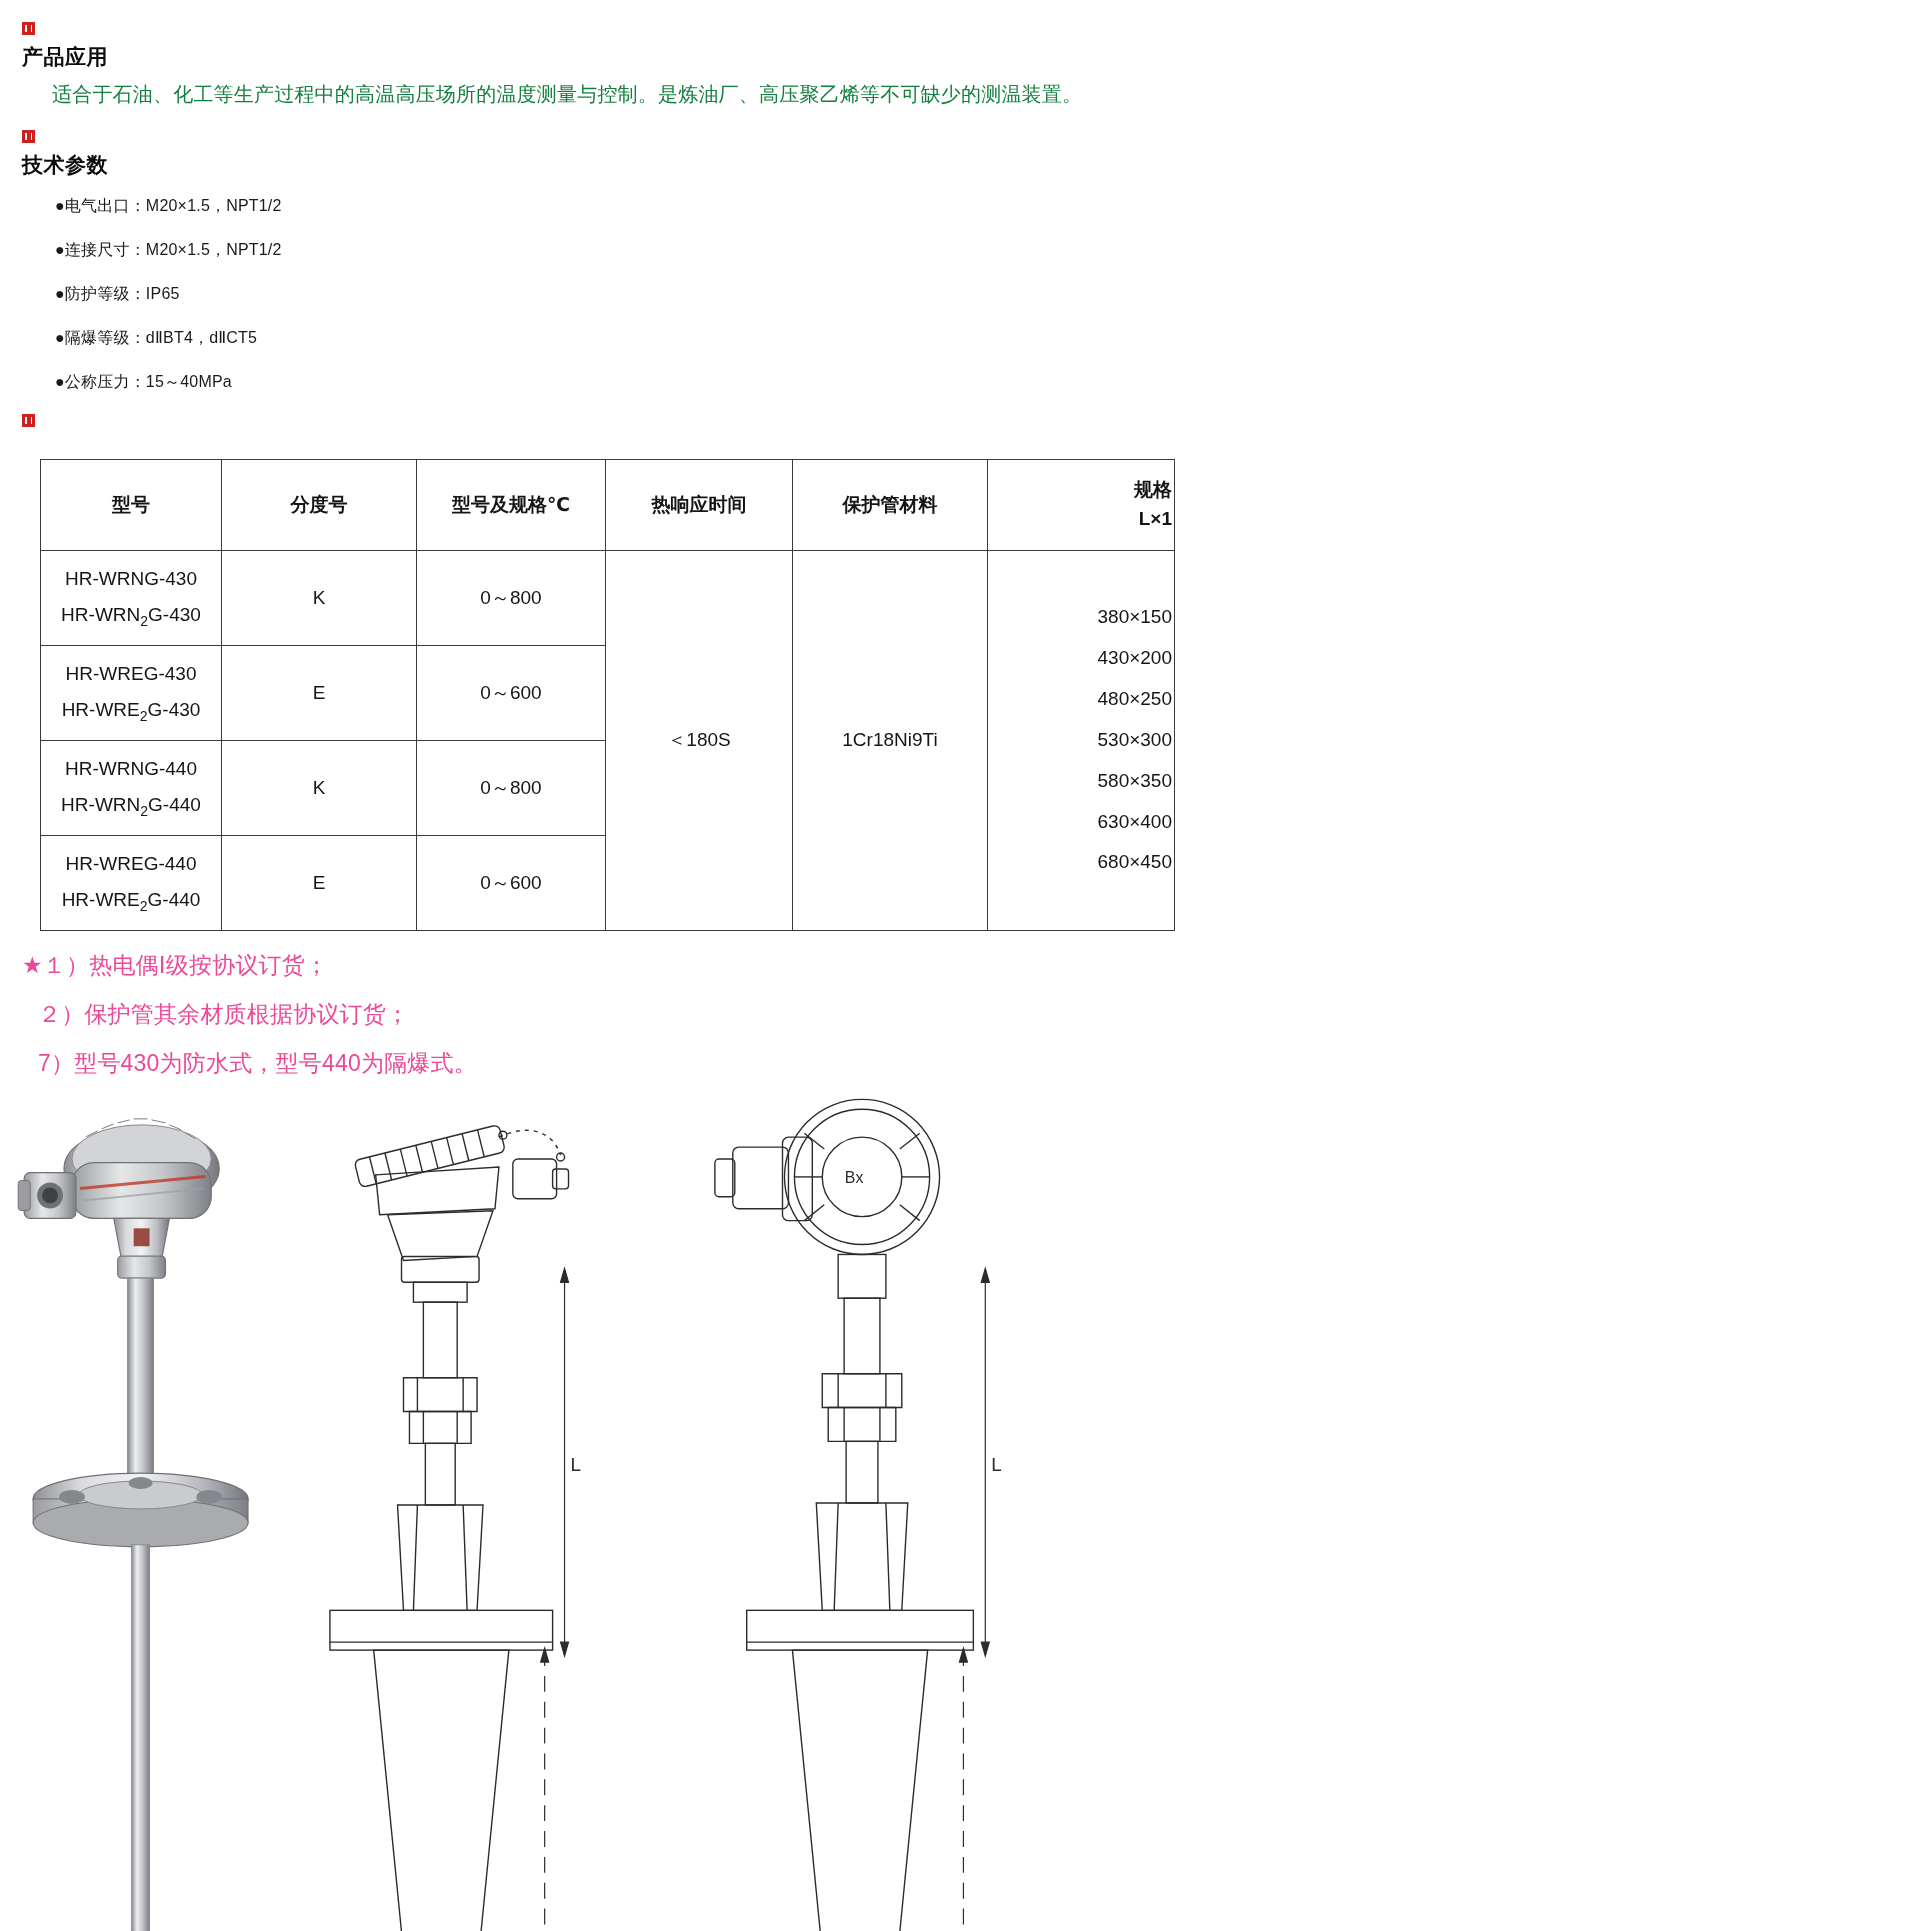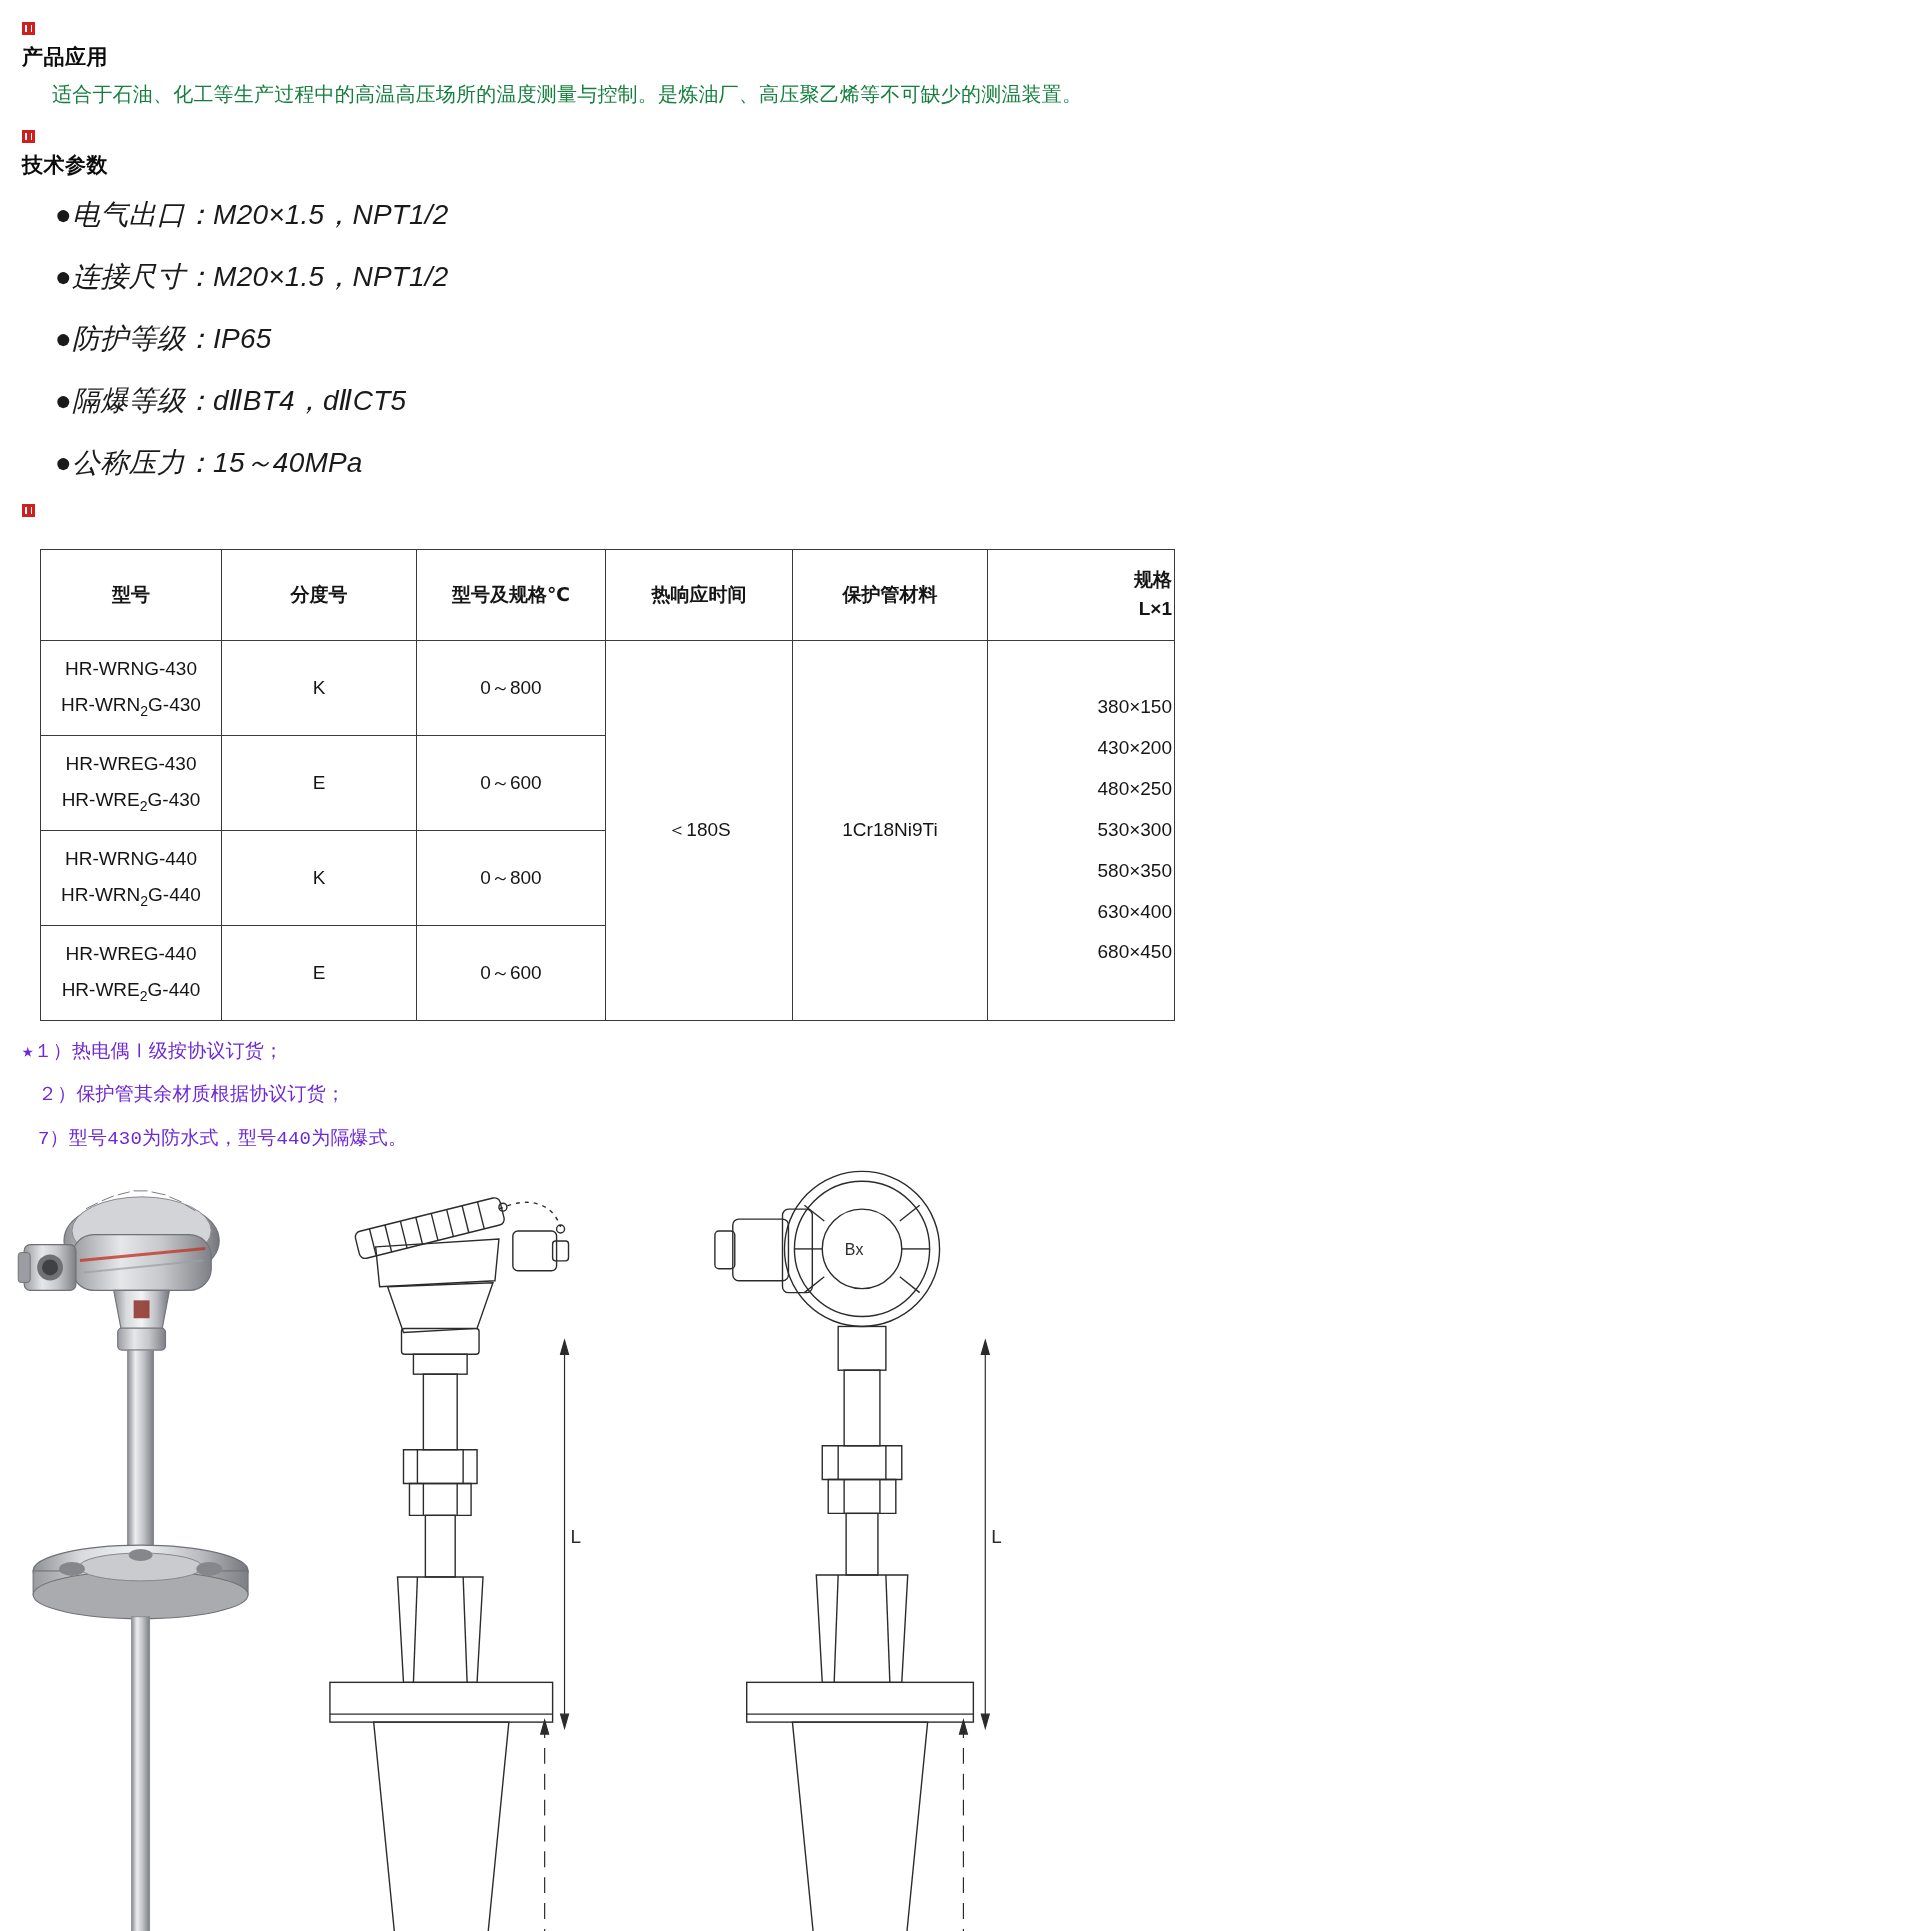--- a/index.html
+++ b/index.html
@@ -62,26 +62,25 @@
     color: #15803d;
     margin: 8px 0 0 52px;
     letter-spacing: 0.2px;
   }
   .spec-list {
     margin: 14px 0 0 0;
     padding: 0;
     list-style: none;
   }
   .spec-list li {
-    font-size: 28px;
+    font-size: 16px;
     line-height: 1.5;
     color: #1a1a1a;
     margin: 0 0 20px 55px;
     letter-spacing: 0.2px;
-    font-style: italic;
   }
   .gap-1 { height: 20px; }
 
   
   .table-wrap {
     margin: 32px 0 0 40px;
   }
   table.spec-table {
     border-collapse: collapse;
     table-layout: fixed;
@@ -118,25 +117,24 @@
   .sub { font-size: 14px; vertical-align: sub; }
   .size-list span { display: block; line-height: 2.15; font-size: 19px; text-align: right; }
   .hdr-two-line span { display: block; line-height: 1.5; text-align: right; }
 
   
   .notes {
     margin: 18px 0 0 22px;
   }
   .notes p {
     margin: 0 0 16px 0;
-    font-size: 19px;
+    font-size: 23px;
     line-height: 1.45;
-    color: #6d28d9;
+    color: #ec4899;
     letter-spacing: 0.2px;
-    font-family: Liberation Mono, monospace;
   }
   .notes p.n2, .notes p.n3 { margin-left: 16px; }
 
   
   .figures {
     position: relative;
     margin-top: 8px;
     height: 995px;
   }
   .fig {

